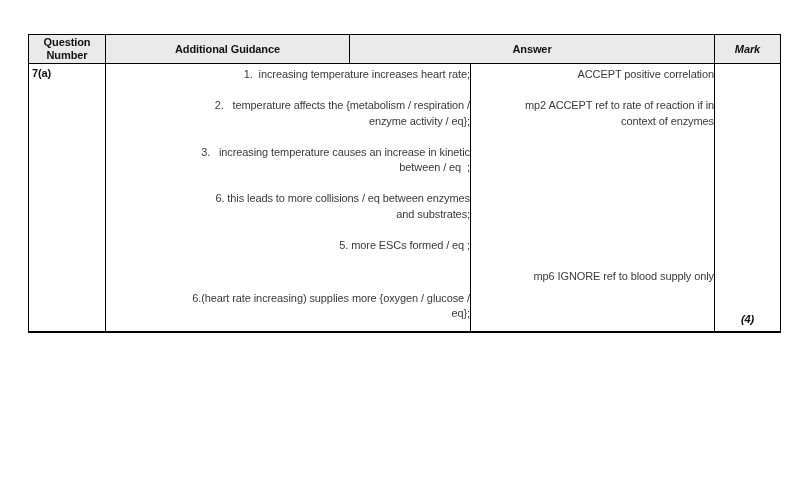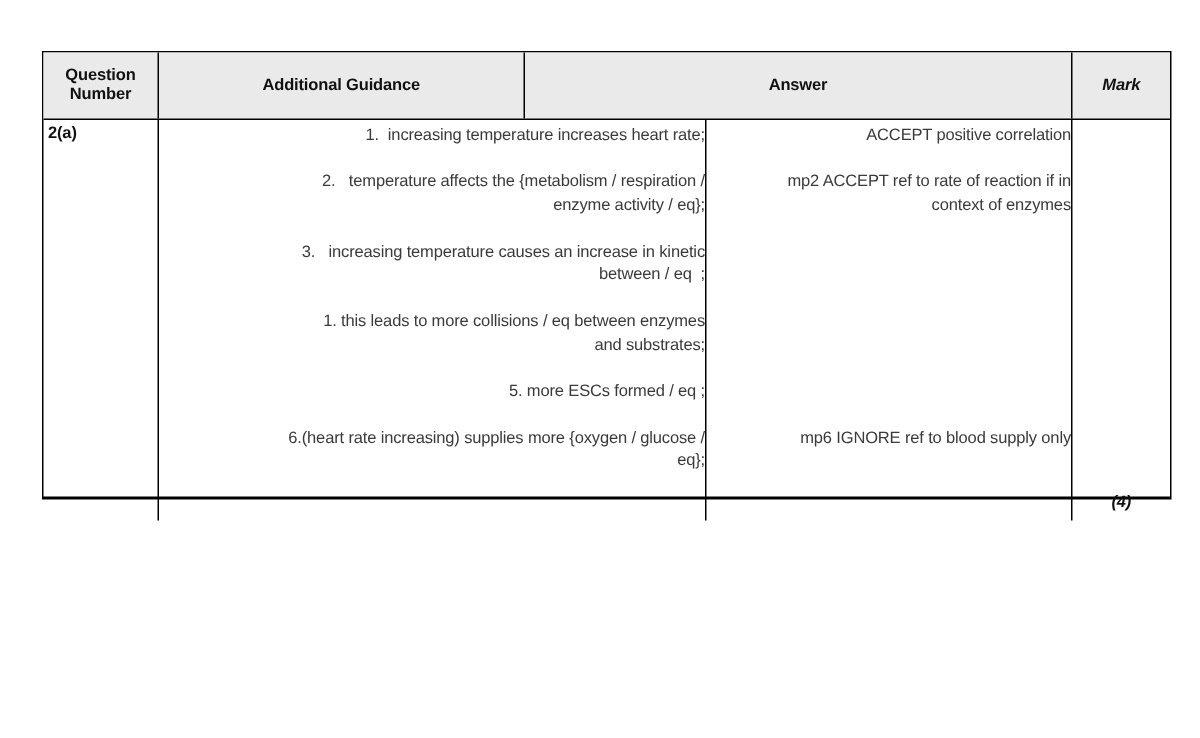--- a/index.html
+++ b/index.html
@@ -21,21 +21,21 @@
     top: 34px;
     width: 753px;
     height: 299px;
     box-sizing: border-box;
     border: 1px solid var(--border, #000);
     border-bottom-width: 2px;
     background: #ffffff;
   }
   .hrow {
     display: flex;
-    height: 45px;
+    height: 29px;
     box-sizing: border-box;
     border-bottom: 1px solid var(--border, #000);
     background: var(--header-bg, #eaeaea);
   }
   .brow {
     display: flex;
     height: 267px;
   }
   .hcell, .bcell {
     box-sizing: border-box;
@@ -93,36 +93,36 @@
 <body>
 
 <div class="mark-scheme-table">
   <div class="hrow">
     <div class="hcell col-q">Question Number</div>
     <div class="hcell col-g">Additional Guidance</div>
     <div class="hcell col-a">Answer</div>
     <div class="hcell col-m">Mark</div>
   </div>
   <div class="brow">
-    <div class="bcell col-q qnum-cell">2(a)</div>
+    <div class="bcell col-q qnum-cell">7(a)</div>
     <div class="bcell col-a answer-cell">
         <div class="line" style="padding-left: 2px;">1.  increasing temperature increases heart rate;</div>
         <div class="line" style="padding-left: 0px;">&nbsp;</div>
         <div class="line" style="padding-left: 17px;">2.   temperature affects the {metabolism / respiration /</div>
         <div class="line" style="padding-left: 16px;">enzyme activity / eq};</div>
         <div class="line" style="padding-left: 0px;">&nbsp;</div>
         <div class="line" style="padding-left: 7px;">3.   increasing temperature causes an increase in kinetic</div>
         <div class="line" style="padding-left: 18px;">between / eq  ;</div>
         <div class="line" style="padding-left: 0px;">&nbsp;</div>
-        <div class="line" style="padding-left: 1px;">1. this leads to more collisions / eq between enzymes</div>
+        <div class="line" style="padding-left: 1px;">6. this leads to more collisions / eq between enzymes</div>
         <div class="line" style="padding-left: 9px;">and substrates;</div>
         <div class="line" style="padding-left: 0px;">&nbsp;</div>
         <div class="line" style="padding-left: 2px;">5. more ESCs formed / eq ;</div>
         <div class="line" style="padding-left: 0px;">&nbsp;</div>
-        <div class="line" style="padding-left: 0px;">6.(heart rate increasing) supplies more {oxygen / glucose /</div>
+        <div class="line" style="padding-left: 0px; margin-top: 22px;">6.(heart rate increasing) supplies more {oxygen / glucose /</div>
         <div class="line" style="padding-left: 12px;">eq};</div>
       </div>
     <div class="bcell col-g guidance-cell">
         <div class="line" style="padding-left: 0px;">ACCEPT positive correlation</div>
         <div class="line" style="padding-left: 0px;">&nbsp;</div>
         <div class="line" style="padding-left: 0px;">mp2 ACCEPT ref to rate of reaction if in</div>
         <div class="line" style="padding-left: 13px;">context of enzymes</div>
         <div class="line" style="padding-left: 0px;">&nbsp;</div>
         <div class="line" style="padding-left: 0px;">&nbsp;</div>
         <div class="line" style="padding-left: 0px;">&nbsp;</div>

